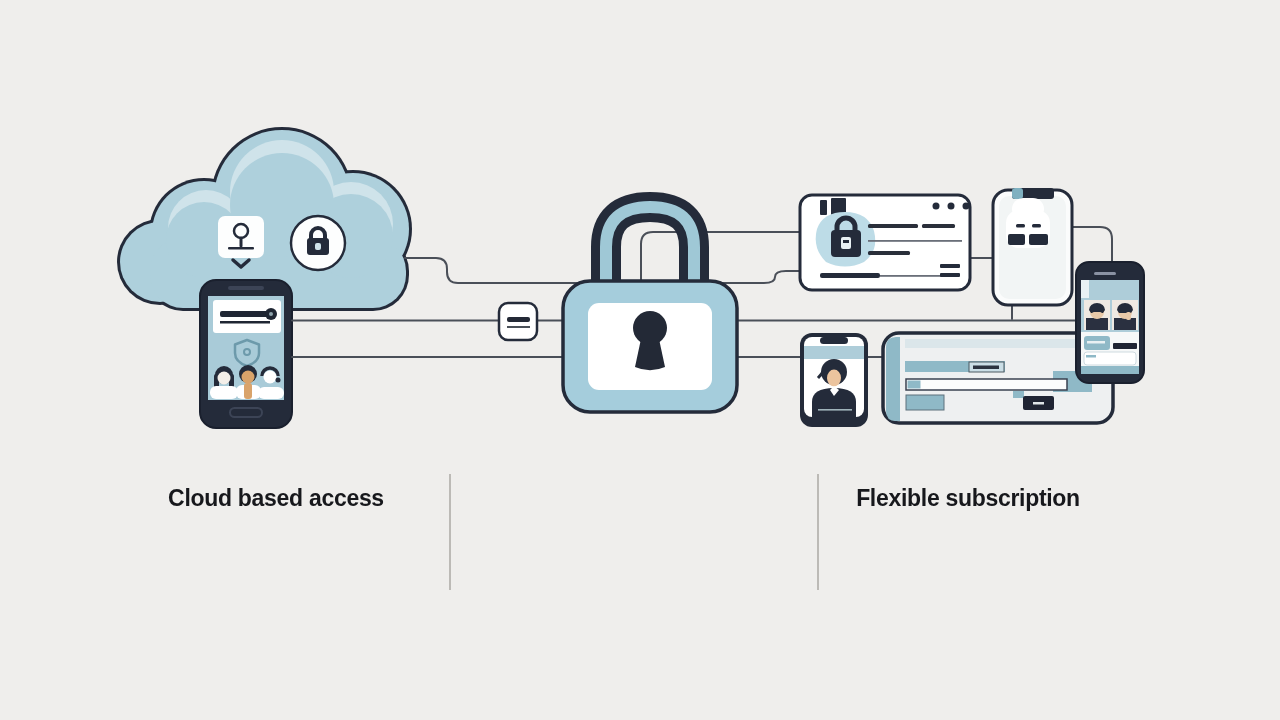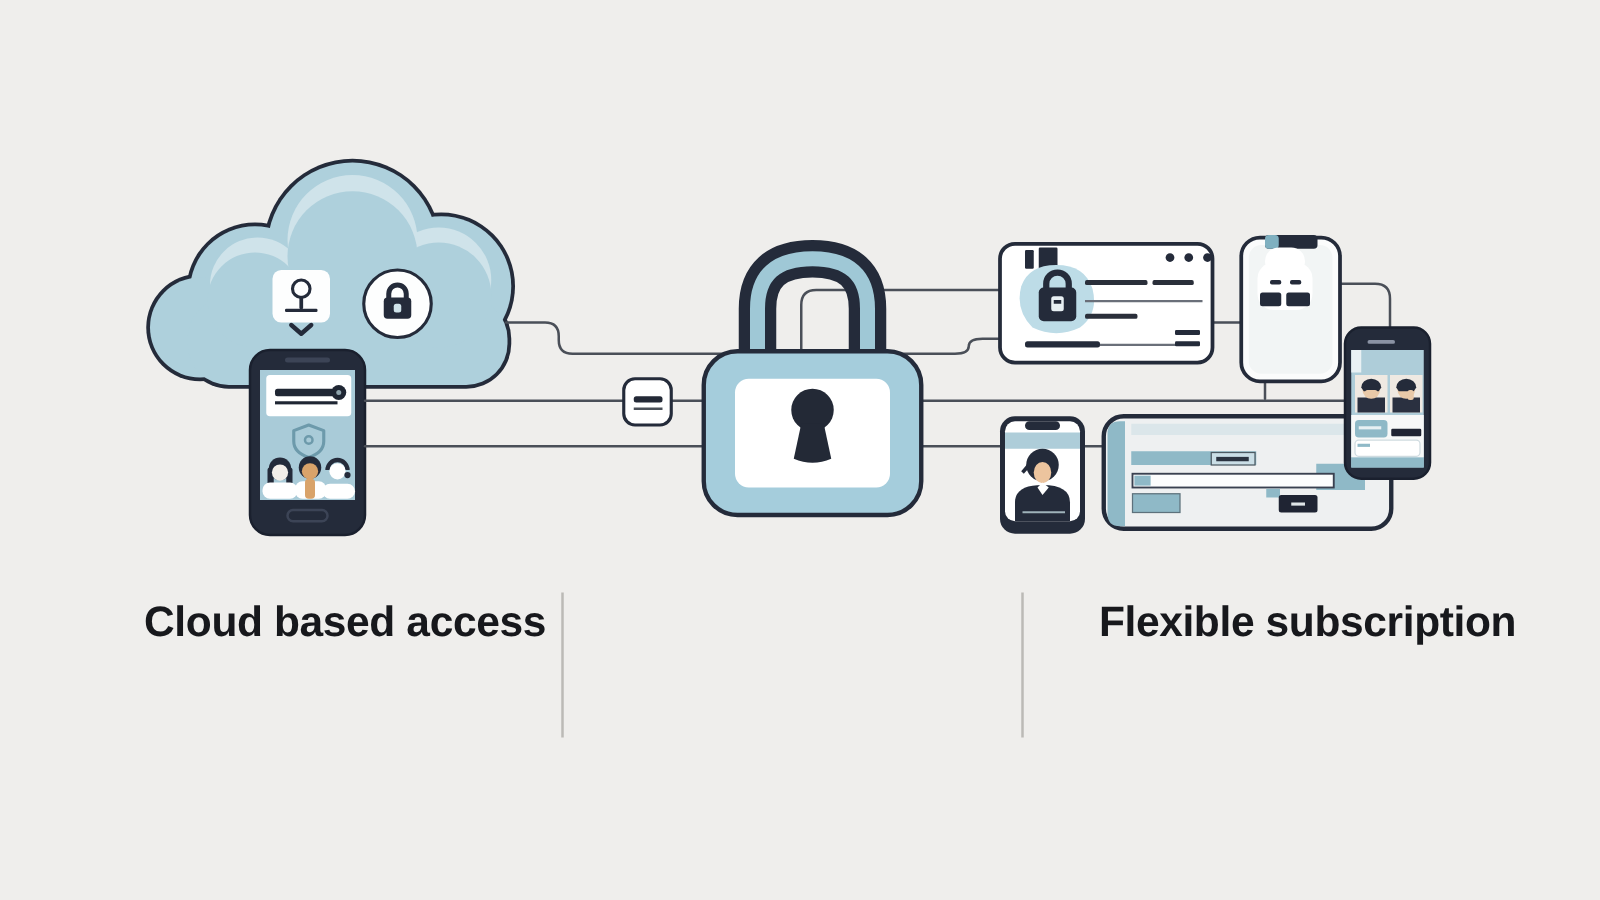--- a/index.html
+++ b/index.html
@@ -1,26 +1,26 @@
 <!DOCTYPE html>
 <html><head>
 <meta charset="utf-8">
 <style>
   html,body{margin:0;padding:0;}
   body{background:#efeeec;font-family:"Liberation Sans", sans-serif;}
   .stage{position:relative;width:1280px;height:720px;background:#efeeec;overflow:hidden;}
   .illustration{position:absolute;left:0;top:0;}
   .feature-label{
     position:absolute;top:482px;height:32px;line-height:32px;
-    text-align:center;font-size:34px;font-weight:700;color:#17181c;
+    text-align:center;font-size:23px;font-weight:700;color:#17181c;
     letter-spacing:-0.3px;white-space:nowrap;
   }
   .label-1{left:96px;width:360px;}
   .label-2{left:464px;width:360px;}
-  .label-3{left:866px;width:360px;}
+  .label-3{left:788px;width:360px;}
   .divider{position:absolute;top:474px;width:2px;height:116px;background:#bcbab6;}
   .divider-1{left:449px;}
   .divider-2{left:817px;}
 </style>
 </head>
 <body>
 
 <div class="stage">
 
   <svg class="illustration" width="1280" height="720" viewBox="0 0 1280 720">

